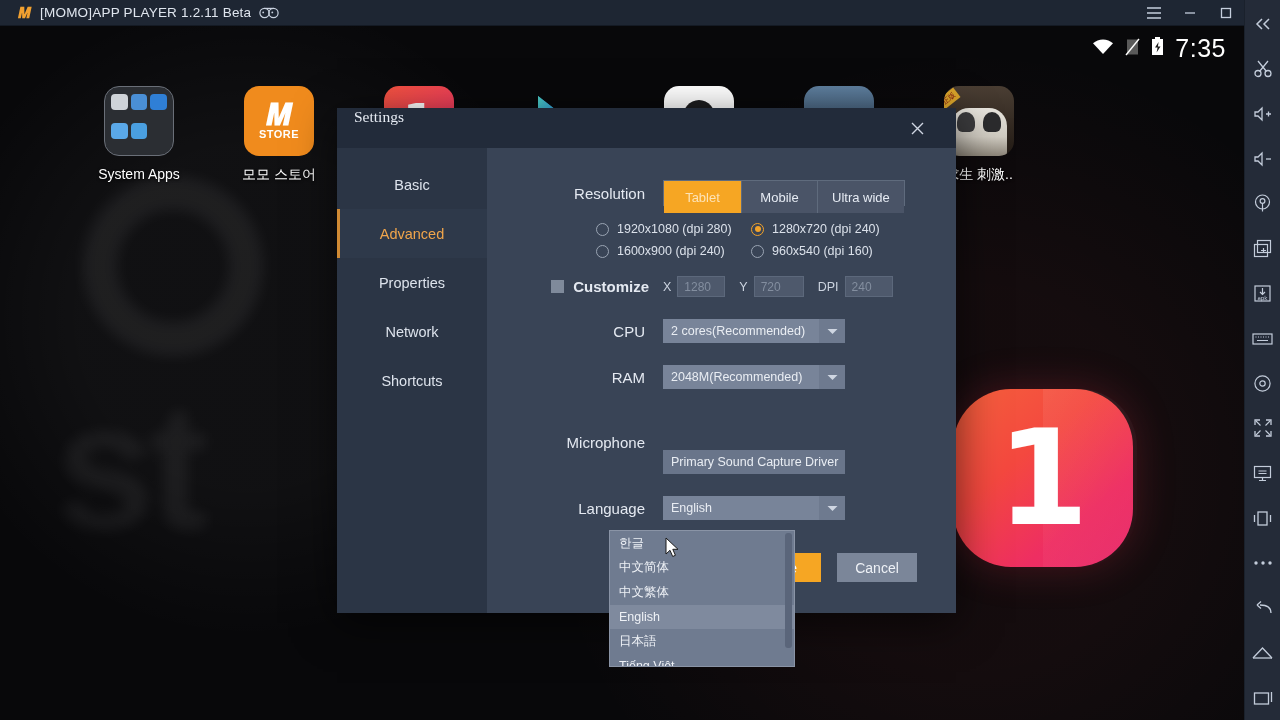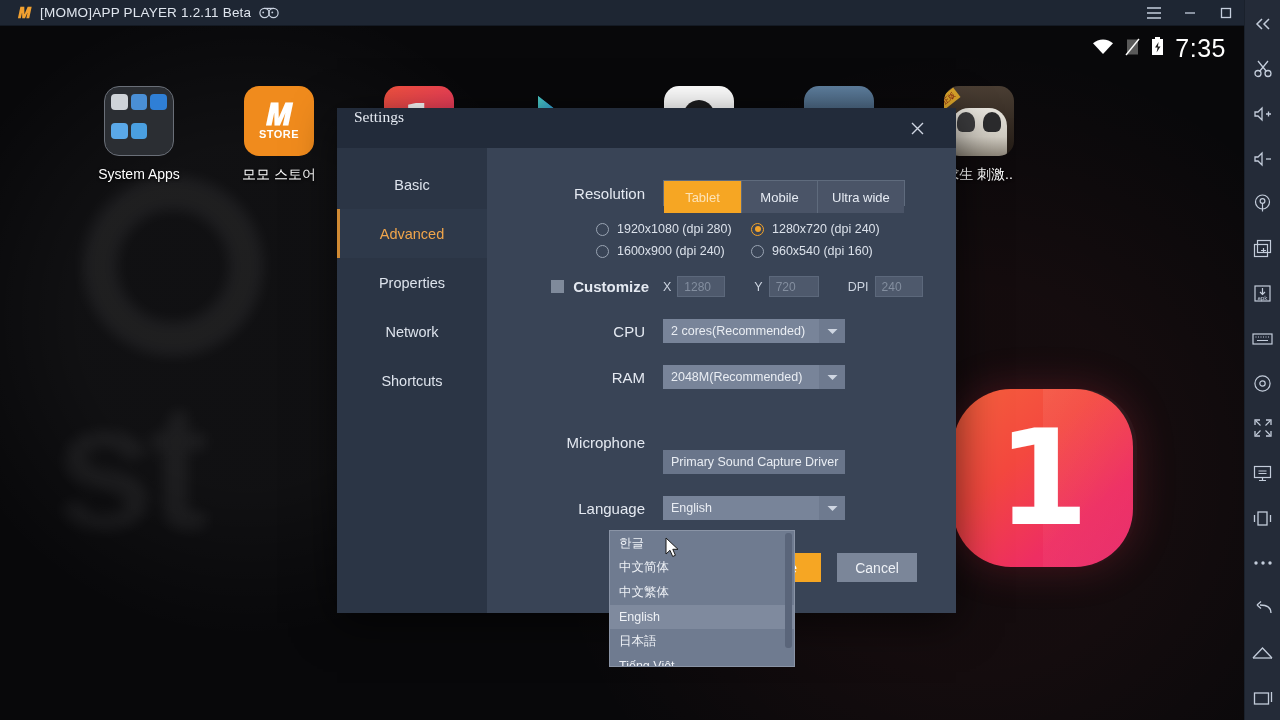--- a/index.html
+++ b/index.html
@@ -186,21 +186,21 @@
 
   
   .cust { display: flex; align-items: center; margin: 18px 0 0 0; }
   .cust-lbl { width: 176px; display:flex; align-items:center; justify-content:flex-end; padding-right: 14px; font-weight: bold; }
   .cbox { width: 13px; height: 13px; background: #7f8a9b; margin-right: 9px; }
   .cust-lbl span { color: #e4e9f1; font-size: 15px; }
   .xy { display: flex; align-items: center; color: #cbd3df; font-size: 12.5px; }
   .xy .k { margin: 0 6px 0 0; }
   .inp {
     height: 21px; background: #4e596c; border: 1px solid #5c687b; color: #838e9f;
-    font-size: 12px; display: flex; align-items: center; padding: 0 6px; margin-right: 29px;
+    font-size: 12px; display: flex; align-items: center; padding: 0 6px; margin-right: 14px;
   }
   .inp.x { width: 48px; } .inp.y { width: 50px; } .inp.d { width: 48px; margin-right: 0; }
 
   
   .sel-row { display: flex; align-items: center; margin-top: 22px; }
   .select {
     width: 182px; height: 24px; background: #788499; display: flex; align-items: center;
     position: relative;
   }
   .select .val { color: #e9edf3; font-size: 12.5px; padding-left: 8px; white-space: nowrap; }

